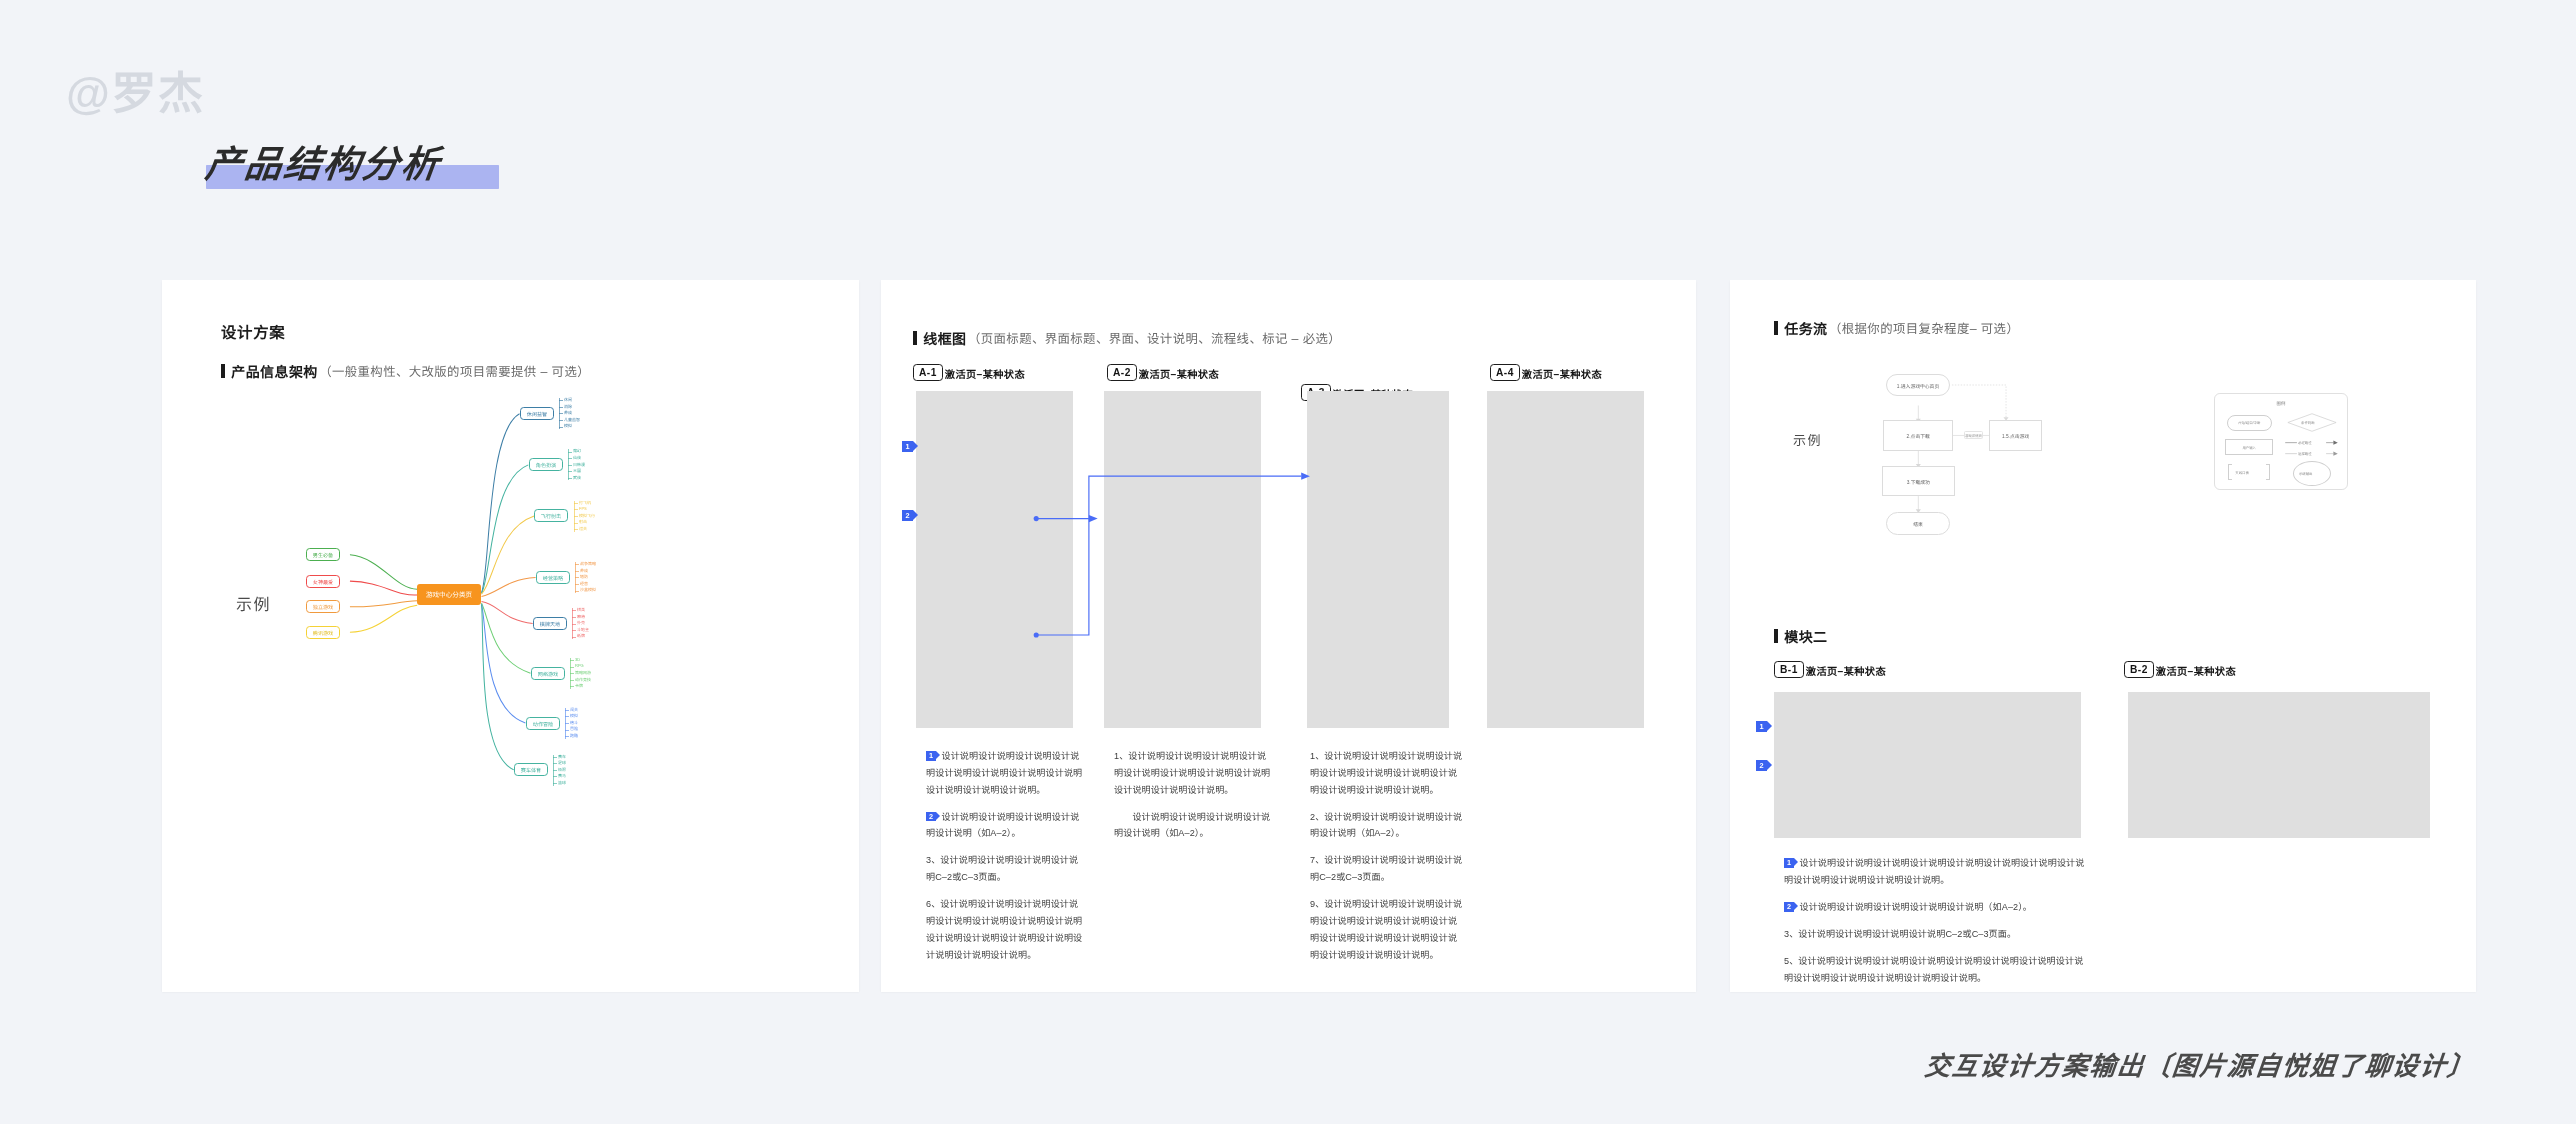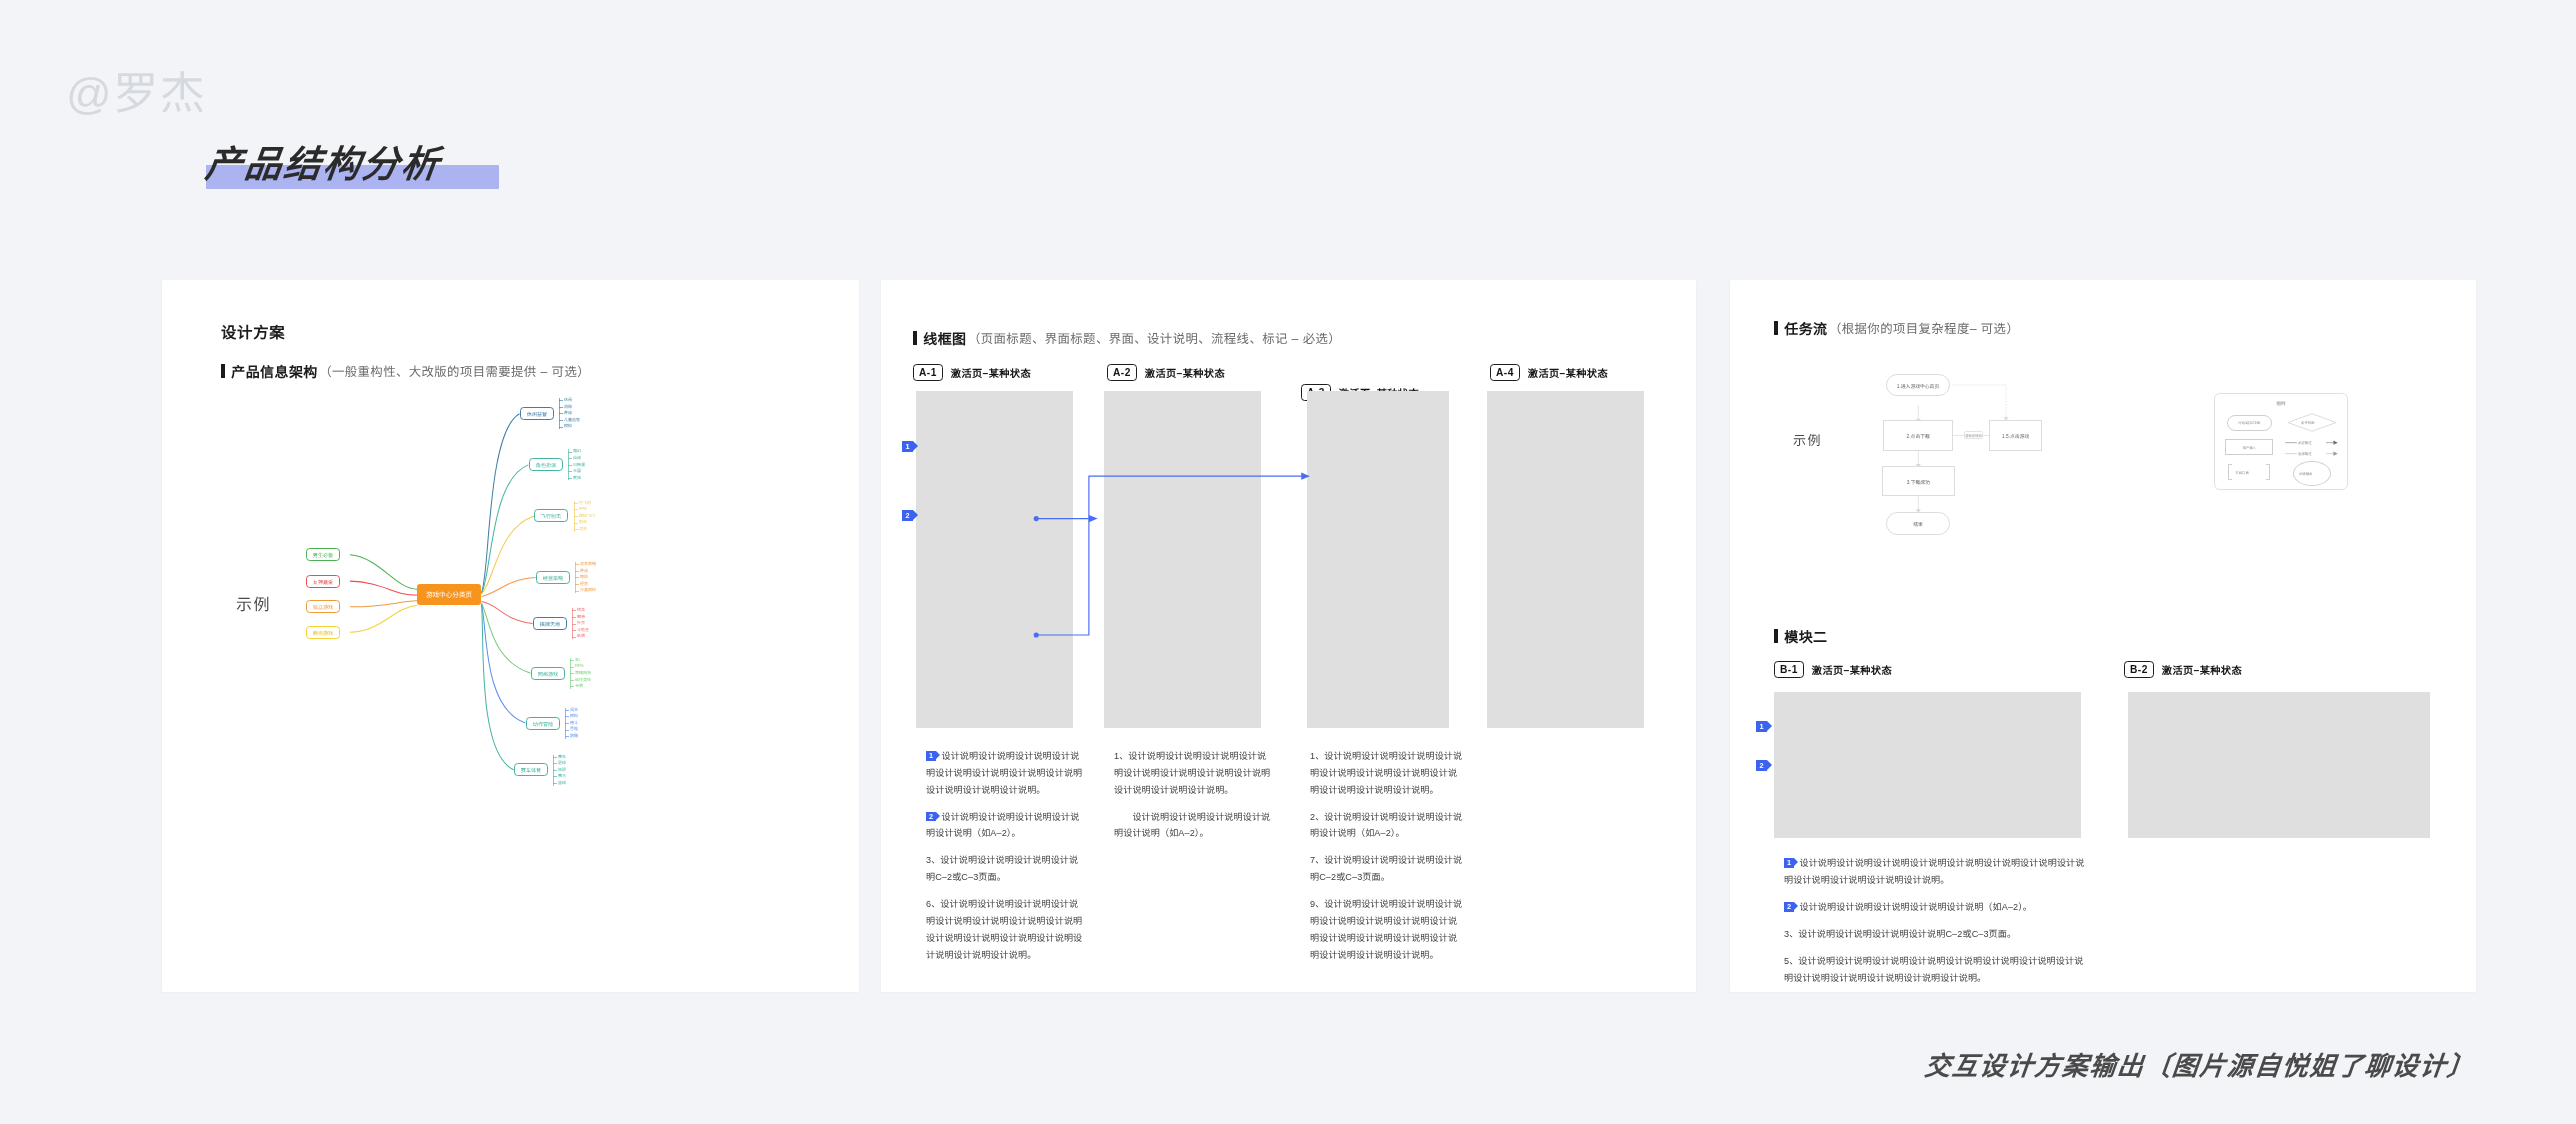--- a/index.html
+++ b/index.html
@@ -5,21 +5,21 @@
 <style>
   html,body{margin:0;padding:0;}
   body{
     width:2576px;height:1124px;
     background:#f2f4f8;
     font-family:"Liberation Sans","DejaVu Sans",sans-serif;
     overflow:hidden;position:relative;
   }
   .watermark{
     position:absolute;left:66px;top:57px;
-    font-size:45px;color:#d5d9e0;font-weight:400;letter-spacing:1.5px;
+    font-size:45px;color:#d5d9e0;font-weight:700;letter-spacing:1.5px;
     user-select:none;
   }
   .page-title-wrap{position:absolute;left:206px;top:134px;}
   .page-title-hl{
     position:absolute;left:0;top:31px;width:293px;height:24px;
     background:#9fa8f0;opacity:.85;border-radius:0.7px;
   }
   .page-title{
     position:relative;font-size:37px;font-weight:800;color:#2b2b2b;
     font-style:italic;letter-spacing:2.2px;white-space:nowrap;
@@ -59,21 +59,21 @@
     position:absolute;background:#f7941e;border-radius:2.9px;color:#fff;
     font-size:6.6px;display:flex;align-items:center;justify-content:center;
     white-space:nowrap;font-weight:500;
   }
   .mm-leaf{
     position:absolute;font-size:4px;white-space:nowrap;line-height:1;
   }
 
   
   .wf-tag{
-    position:absolute;display:flex;align-items:center;gap:8px;white-space:nowrap;
+    position:absolute;display:flex;align-items:flex-end;gap:2px;white-space:nowrap;
   }
   .wf-code{
     border:1.2px solid #1d1d1d;border-radius:3.7px;
     font-size:10.2px;font-weight:700;color:#141414;
     padding:0.7px 5.1px;line-height:1.35;letter-spacing:0.4px;
   }
   .wf-name{font-size:10.2px;font-weight:700;color:#141414;letter-spacing:0.4px;}
   .wf-box{position:absolute;background:#dfdfdf;}
   .wf-note{
     position:absolute;font-size:9.1px;line-height:1.85;color:#3d3d3d;

